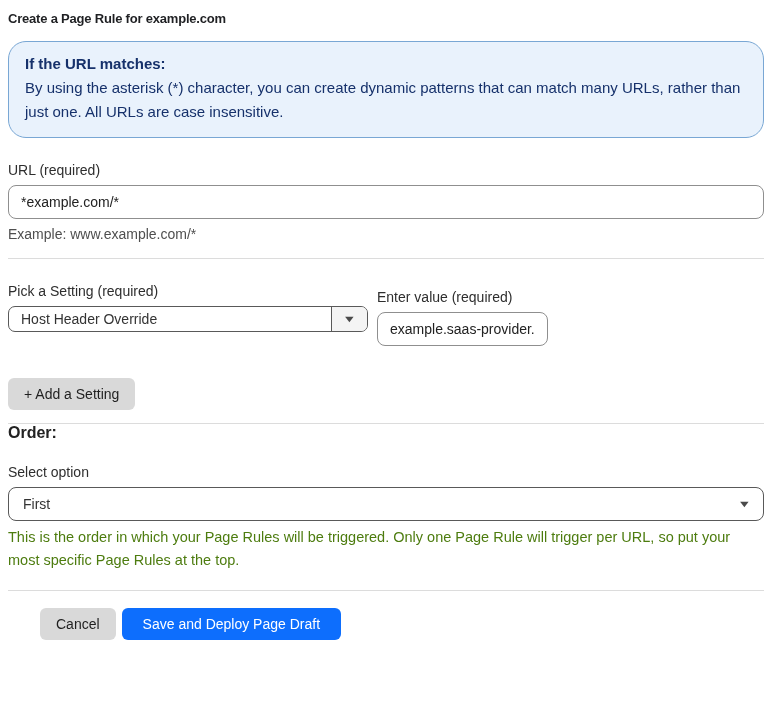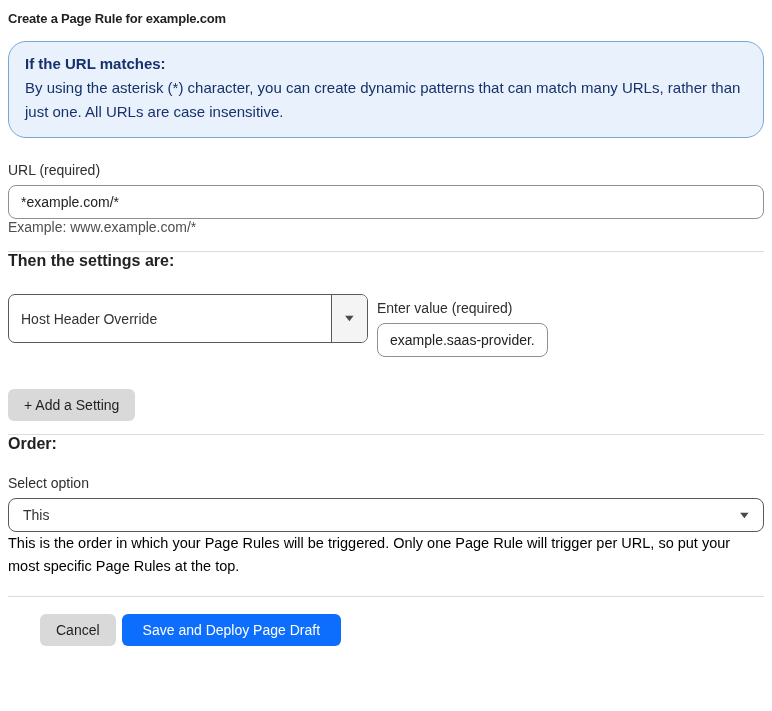--- a/index.html
+++ b/index.html
@@ -53,20 +53,21 @@
     border-radius: 8px;
     height: 34px;
     padding: 0 12px;
     background: #fff;
     outline: none;
   }
   .url-input { width: 100%; }
   .helper-text {
     font-size: 14px;
     color: #4f4f4f;
+    margin-top: 7px;
   }
 
   .divider {
     border: none;
     border-top: 1px solid #dcdcdc;
     margin: 0;
   }
   .divider-1 { margin-top: 16px; }
   .divider-2 { margin-top: 13px; }
   .divider-3 { margin-top: 18px; }
@@ -81,21 +82,21 @@
   .order-heading { margin-top: 24px; }
 
   .settings-row { display: flex; align-items: flex-start; margin-top: 24px; }
   .setting-col { width: 360px; }
   .value-col { margin-left: 9px; margin-top: 6px; }
 
   .dropdown {
     display: flex;
     align-items: stretch;
     width: 360px;
-    height: 49px;
+    height: 26px;
     border: 1px solid #595959;
     border-radius: 7px;
     background: #fff;
     overflow: hidden;
     cursor: pointer;
     gap: 22px;
   }
   .dropdown-value {
     flex: 1;
     display: flex;
@@ -144,22 +145,23 @@
     border: 1px solid #595959;
     border-radius: 8px;
     background: #fff;
     padding: 0 14px;
     font-size: 14px;
     color: #333;
     cursor: pointer;
   }
   .order-help {
     font-size: 14.5px;
-    color: #000000;
+    color: #4d7c0f;
     line-height: 23px;
+    margin-top: 5px;
   }
 
   .footer-actions {
     display: flex;
     gap: 6px;
     margin-top: 17px;
     margin-left: 32px;
   }
 </style>
 </head>
@@ -175,24 +177,24 @@
   </div>
 
   <div class="url-section">
     <label class="field-label">URL (required)</label>
     <input type="text" class="text-input url-input" value="*example.com/*" style="">
     <div class="helper-text">Example: www.example.com/*</div>
   </div>
 
   <hr class="divider divider-1">
 
-  <h2 class="section-heading settings-heading">Then the settings are:</h2>
 
   <div class="settings-row">
     <div class="setting-col">
+      <label class="field-label">Pick a Setting (required)</label>
       <div class="dropdown">
         <span class="dropdown-value">Host Header Override</span>
         <span class="dropdown-arrow-box">
           <span class="arrow-glyph">▼</span>
         </span>
       </div>
     </div>
     <div class="value-col">
       <label class="field-label">Enter value (required)</label>
       <input type="text" class="text-input value-input" value="example.saas-provider.com" style="">
@@ -200,21 +202,21 @@
   </div>
 
   <button class="btn btn-gray add-setting-btn">+ Add a Setting</button>
 
   <hr class="divider divider-2">
 
   <h2 class="section-heading order-heading">Order:</h2>
 
   <label class="field-label order-label">Select option</label>
   <div class="select-box">
-    <span class="select-value">This</span>
+    <span class="select-value">First</span>
     <span class="arrow-glyph">▼</span>
   </div>
   <div class="order-help">This is the order in which your Page Rules will be triggered. Only one Page Rule will trigger per URL, so put your most specific Page Rules at the top.</div>
 
   <hr class="divider divider-3">
 
   <div class="footer-actions">
     <button class="btn btn-gray">Cancel</button>
     <button class="btn btn-blue">Save and Deploy Page Draft</button>
   </div>

